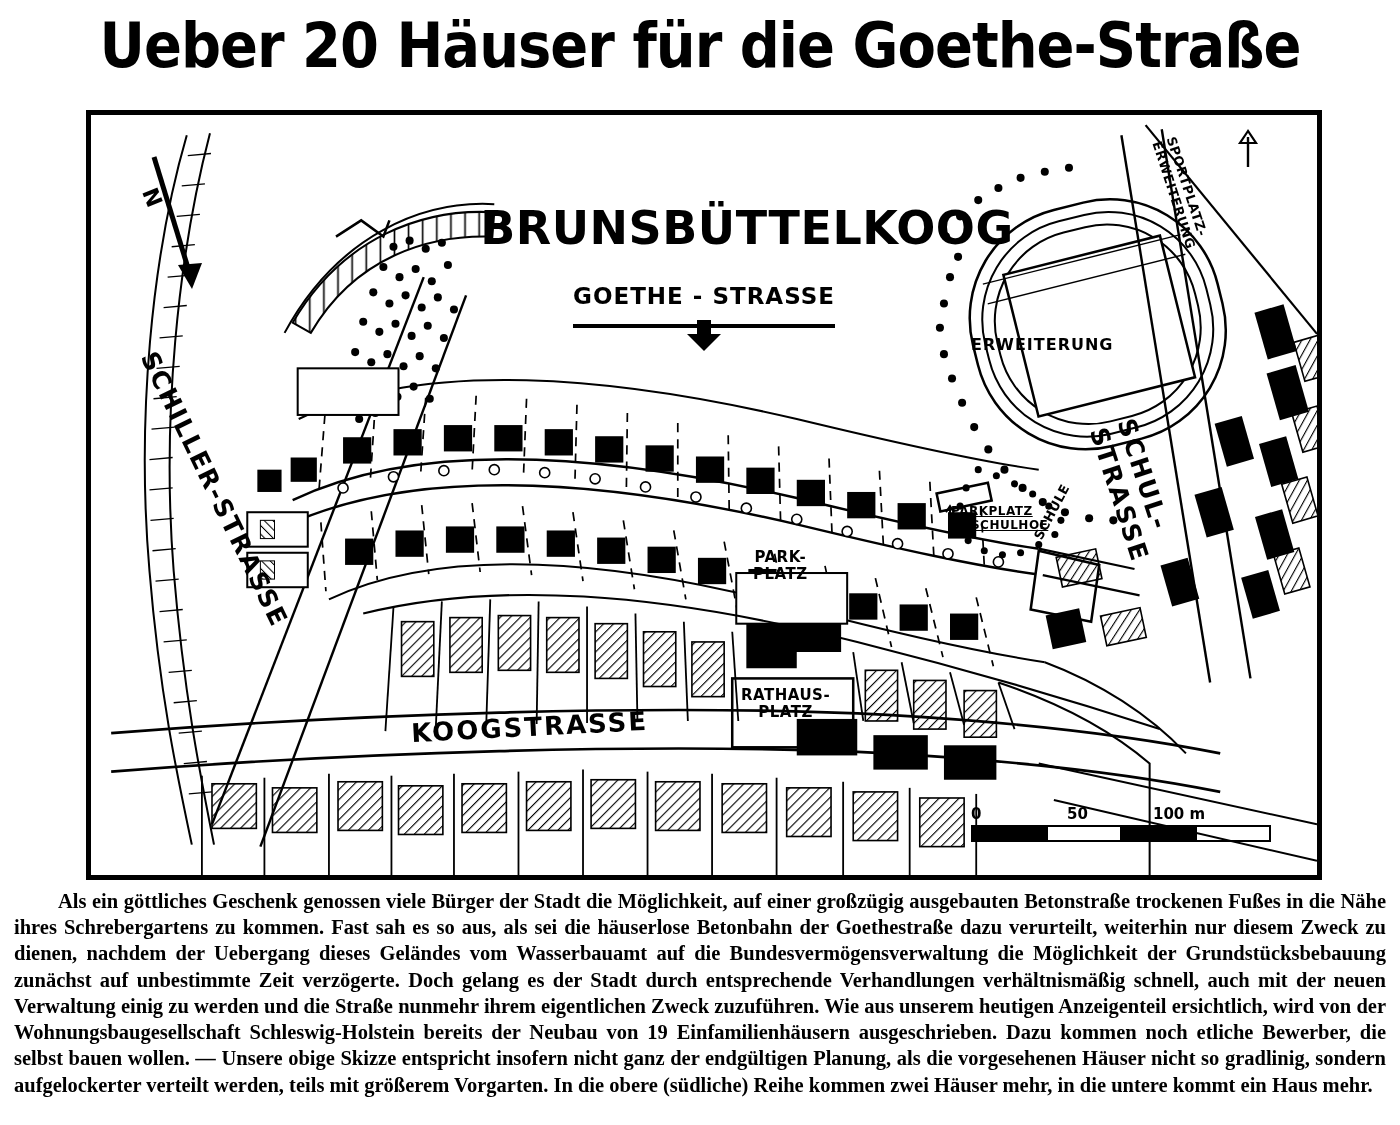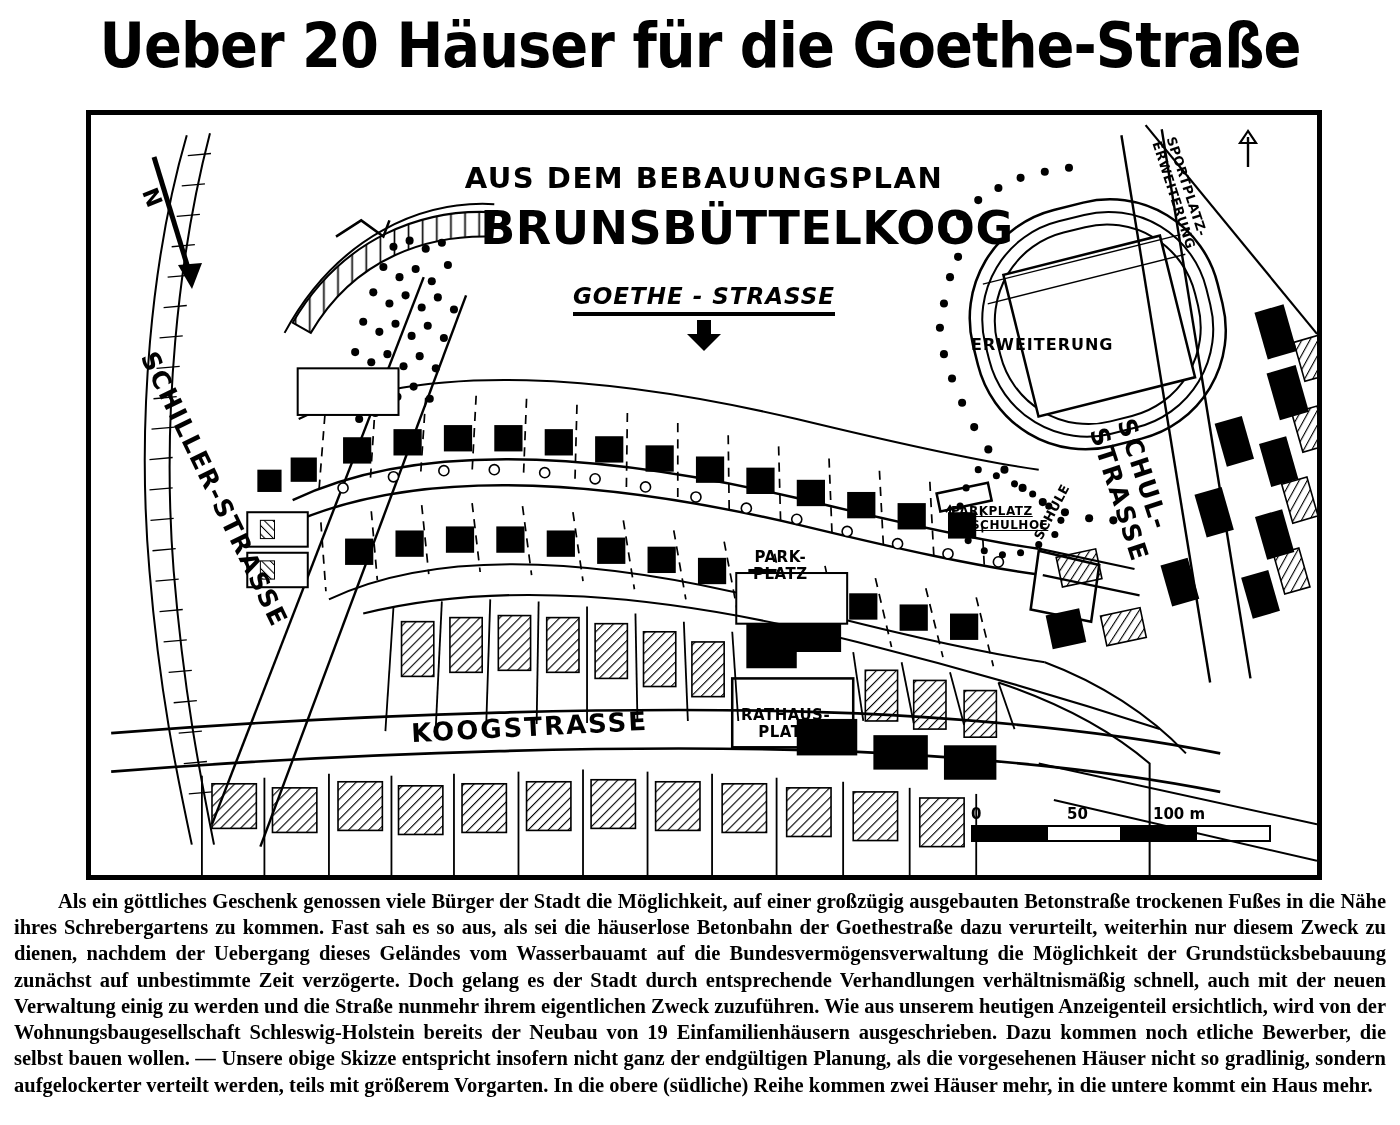--- a/index.html
+++ b/index.html
@@ -21,28 +21,28 @@
   }
   .map-inner{position:absolute;inset:0;}
 
   svg.mapsvg{position:absolute;left:0;top:0;width:100%;height:100%;}
 
   
   .lbl{position:absolute;font-family:"DejaVu Sans",sans-serif;font-weight:bold;color:#000;}
   .t-plan{left:0;top:46px;width:100%;text-align:center;font-size:29px;letter-spacing:1.5px;}
   .t-brunsb{left:0;top:86px;width:100%;text-align:center;font-size:46px;letter-spacing:0.5px;padding-left:43px;}
   .t-goethe{left:0;top:168px;width:100%;text-align:center;font-size:23px;letter-spacing:1px;}
-  .t-goethe u{text-decoration:none;border-bottom:4px solid #000;padding-bottom:3px;font-style:italic;}
+  .t-goethe u{text-decoration:none;border-bottom:4px solid #000;padding-bottom:15px;}
   .arrow-down{position:absolute;left:50%;top:205px;transform:translateX(-50%);}
 
   .t-sportplatz{left:880px;top:220px;font-size:16px;letter-spacing:1px;}
   .t-parkplatz-schulhof{left:860px;top:390px;font-size:12px;line-height:1.15;letter-spacing:.5px;text-decoration:underline;}
   .t-schule{left:940px;top:420px;font-size:13px;letter-spacing:.5px;transform:rotate(-62deg);transform-origin:left top;}
   .t-parkplatz{left:662px;top:434px;font-size:15px;line-height:1.12;letter-spacing:.5px;text-align:center;}
-  .t-rathaus{left:650px;top:572px;font-size:15px;line-height:1.12;letter-spacing:.5px;text-align:center;margin-top:20px;}
+  .t-rathaus{left:650px;top:572px;font-size:15px;line-height:1.12;letter-spacing:.5px;text-align:center;}
   .t-koog{left:320px;top:597px;font-size:26px;letter-spacing:2px;transform:rotate(-3deg);}
   .t-schiller{left:70px;top:232px;font-size:25px;letter-spacing:2px;transform:rotate(64deg);transform-origin:left top;}
   .t-schul{left:1048px;top:300px;font-size:25px;letter-spacing:2px;transform:rotate(72deg);transform-origin:left top;}
   .t-sporterw{left:1086px;top:20px;font-size:13px;line-height:1.15;letter-spacing:.5px;transform:rotate(72deg);transform-origin:left top;}
   .t-n{left:52px;top:70px;font-size:22px;font-weight:bold;transform:rotate(68deg);}
 
   
   .scalewrap{position:absolute;left:880px;top:690px;width:300px;font-family:"DejaVu Sans",sans-serif;font-weight:bold;}
   .scalenums{position:relative;height:20px;font-size:15px;}
   .scalenums span{position:absolute;}
@@ -432,21 +432,20 @@
           <rect x="960" y="432" width="40" height="30" transform="rotate(-12 980 447)"></rect>
           <rect x="1004" y="490" width="40" height="30" transform="rotate(-12 1024 505)"></rect>
         </g>
 
         <g fill="none" stroke="#000" stroke-width="2.2">
           <path d="M 940 428 L 1035 448"></path>
           <path d="M 944 454 L 1040 474"></path>
         </g>
       </svg>
 
-      <div class="lbl t-plan">AUS DEM BEBAUUNGSPLAN</div>
       <div class="lbl t-brunsb">BRUNSBÜTTELKOOG</div>
       <div class="lbl t-goethe"><u>GOETHE - STRASSE</u></div>
       <svg class="arrow-down" width="40" height="32" viewBox="0 0 40 32">
         <polygon points="13,0 27,0 27,14 37,14 20,31 3,14 13,14" fill="#000"></polygon>
       </svg>
 
       <div class="lbl t-n">N</div>
       <svg style="position:absolute;left:55px;top:38px;" width="60" height="140" viewBox="0 0 60 140">
         <path d="M 8 4 L 46 128" stroke="#000" stroke-width="5" fill="none"></path>
         <polygon points="46,136 32,112 56,110" fill="#000"></polygon>

